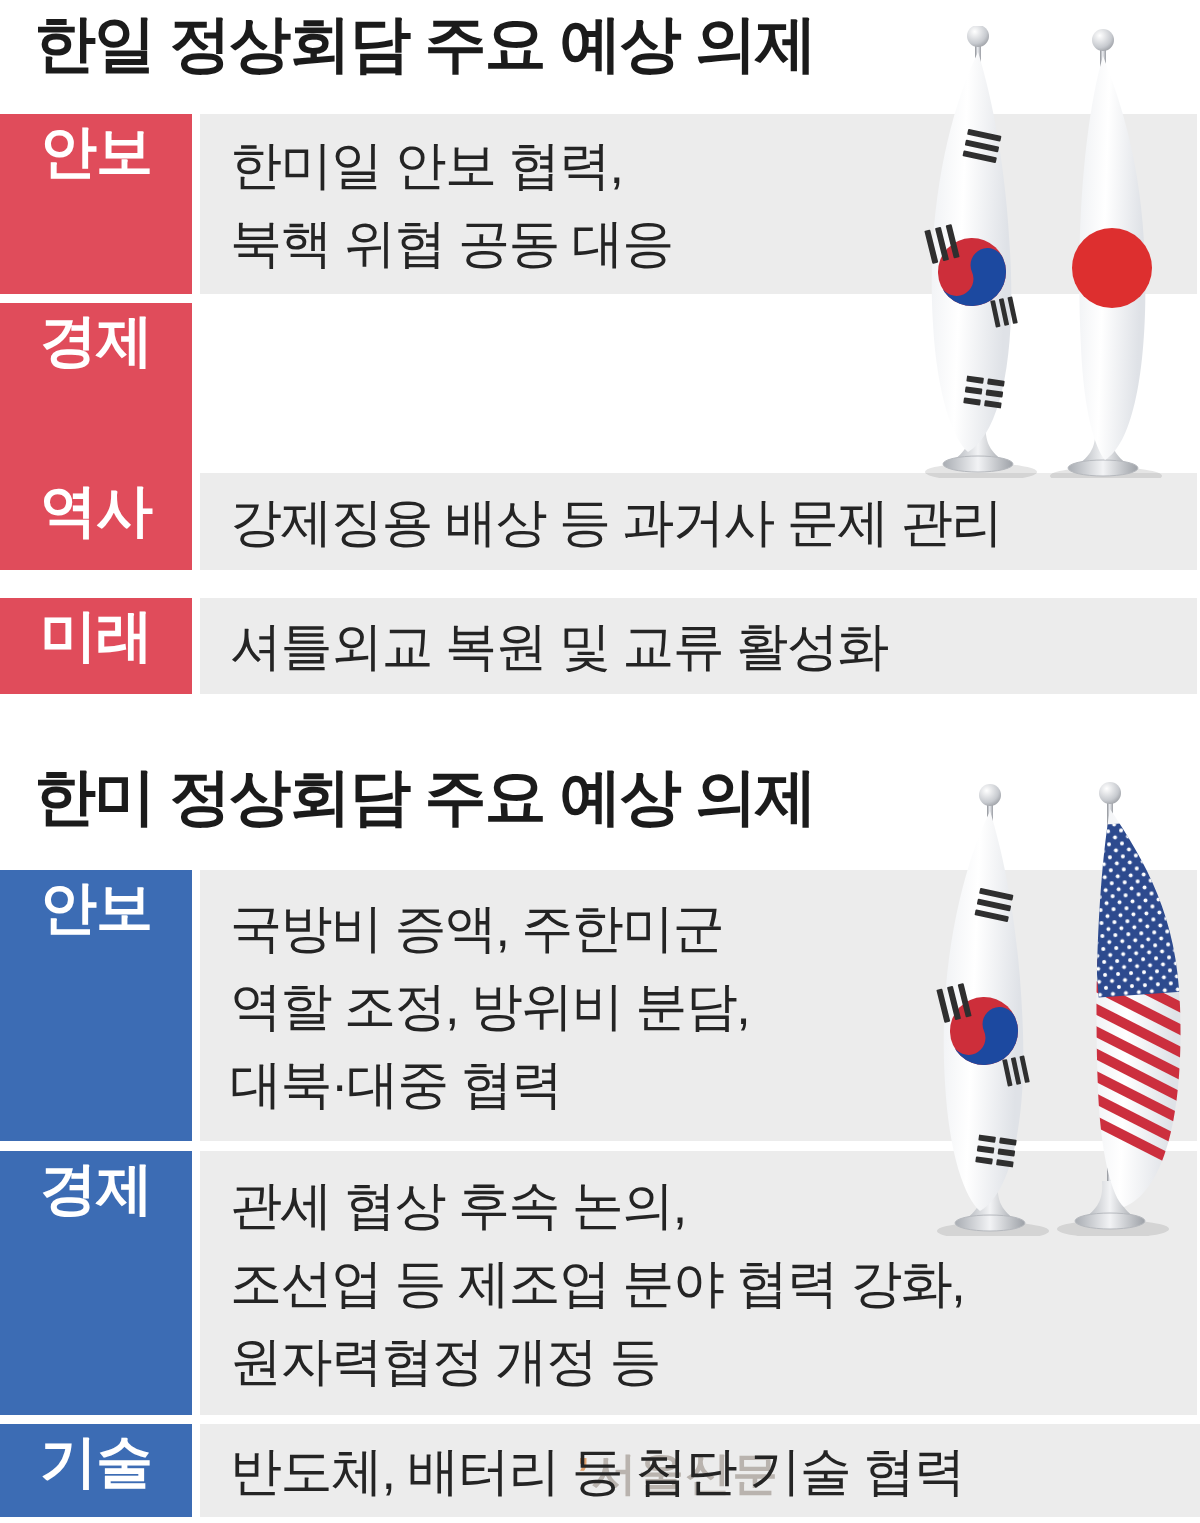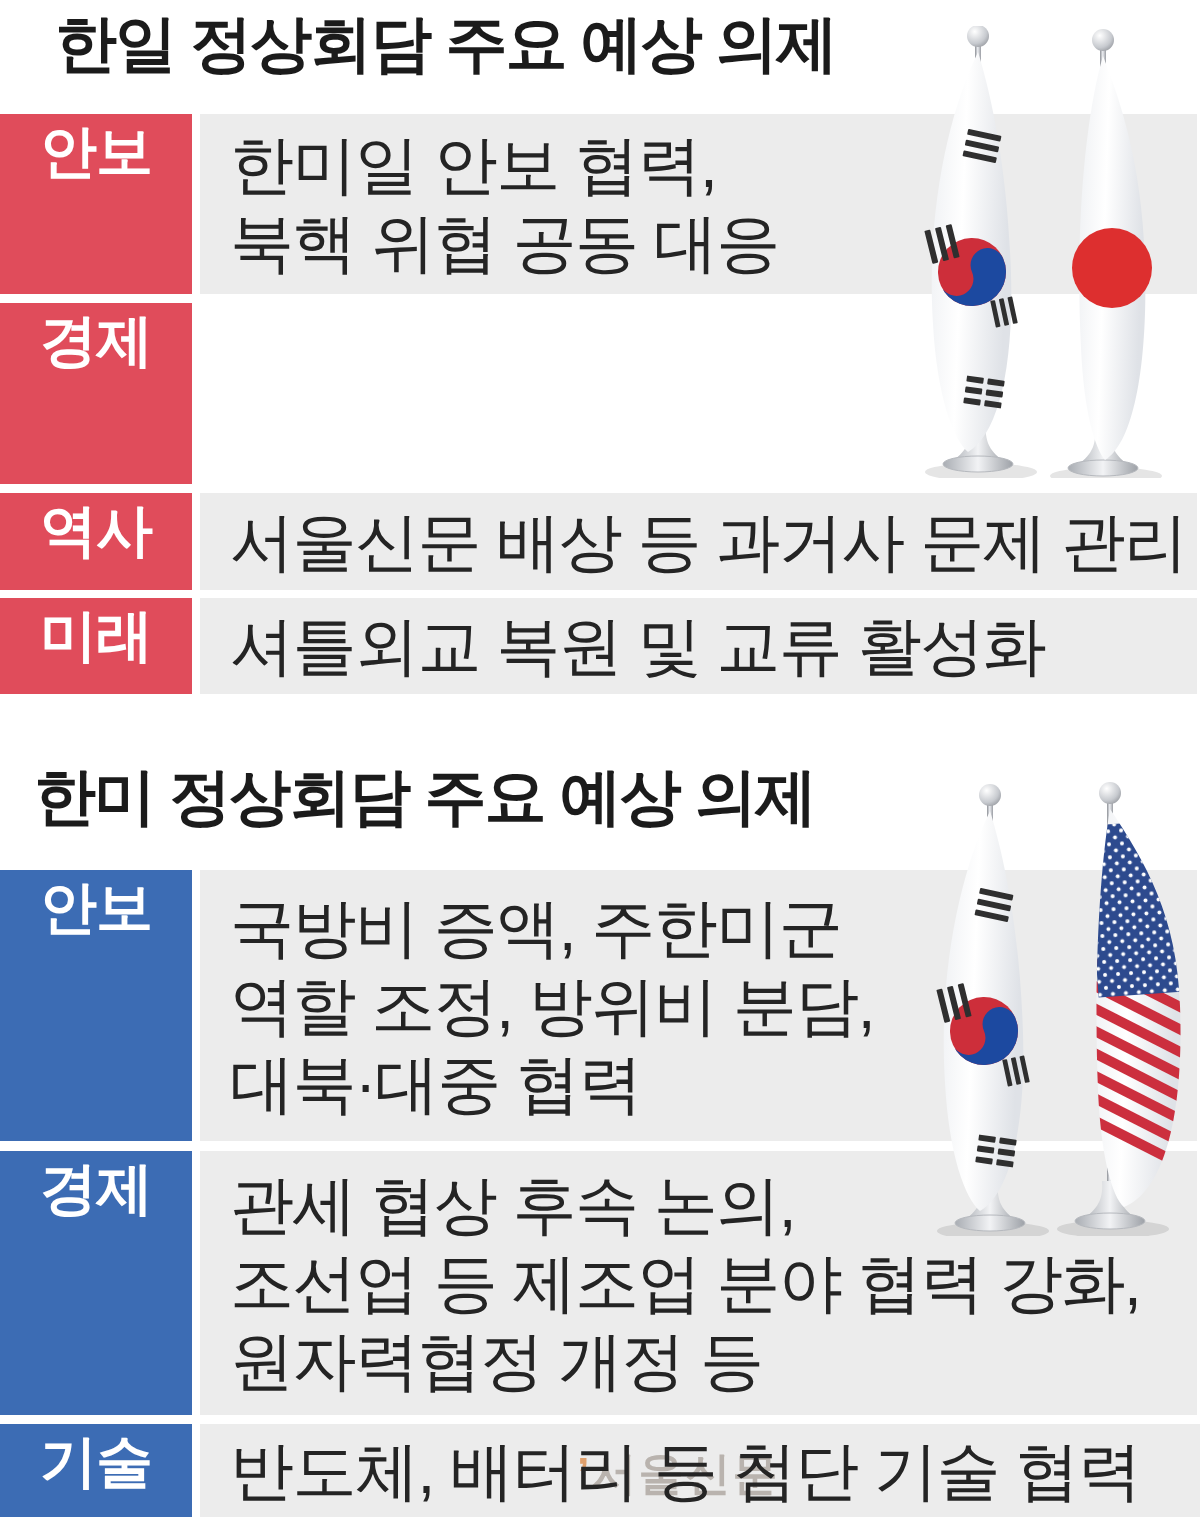--- a/index.html
+++ b/index.html
@@ -19,60 +19,60 @@
   }
   .row.red .row-label{background:#e04c5b;}
   .row.blue .row-label{background:#3c6cb4;}
   .row-content{
     position:absolute;left:200px;top:0;bottom:0;right:0;background:#ececec;
     display:flex;flex-direction:column;justify-content:center;
     padding-left:30px;box-sizing:border-box;
   }
   .content-line{
     position:relative;z-index:2;display:block;
-    font-size:64px;line-height:78px;font-weight:500;color:#242424;
+    font-size:52px;line-height:78px;font-weight:500;color:#242424;
     letter-spacing:-1.5px;white-space:nowrap;
   }
   .flags{position:absolute;z-index:3;}
   .watermark{
     position:absolute;left:577px;top:1444px;z-index:1;
     font-size:45px;letter-spacing:2px;color:#b5afa9;opacity:.92;
     font-weight:700;white-space:nowrap;
   }
   .watermark .wm-mark{color:#e09a62;}
 </style>
 </head>
 <body>
 
 <div class="canvas">
 
-  <div class="sec-title" style="top:2px;margin-left:21px;">한일 정상회담 주요 예상 의제</div>
+  <div class="sec-title" style="top:2px;">한일 정상회담 주요 예상 의제</div>
 
   <div class="row red" style="top:114px;height:180px;">
     <div class="row-label">
       <span>안보</span>
     </div>
     <div class="row-content">
       <span class="content-line">한미일 안보 협력,</span>
       <span class="content-line">북핵 위협 공동 대응</span>
     </div>
   </div>
 
   <div class="row red" style="top:303px;height:181px;">
     <div class="row-label">
       <span>경제</span>
     </div>
   </div>
 
-  <div class="row red" style="top:493px;height:97px;">
+  <div class="row red" style="top:473px;height:97px;">
     <div class="row-label">
       <span>역사</span>
     </div>
     <div class="row-content">
-      <span class="content-line">서울신문 배상 등 과거사 문제 관리</span>
+      <span class="content-line">강제징용 배상 등 과거사 문제 관리</span>
     </div>
   </div>
 
   <div class="row red" style="top:598px;height:96px;">
     <div class="row-label">
       <span>미래</span>
     </div>
     <div class="row-content">
       <span class="content-line">셔틀외교 복원 및 교류 활성화</span>
     </div>

